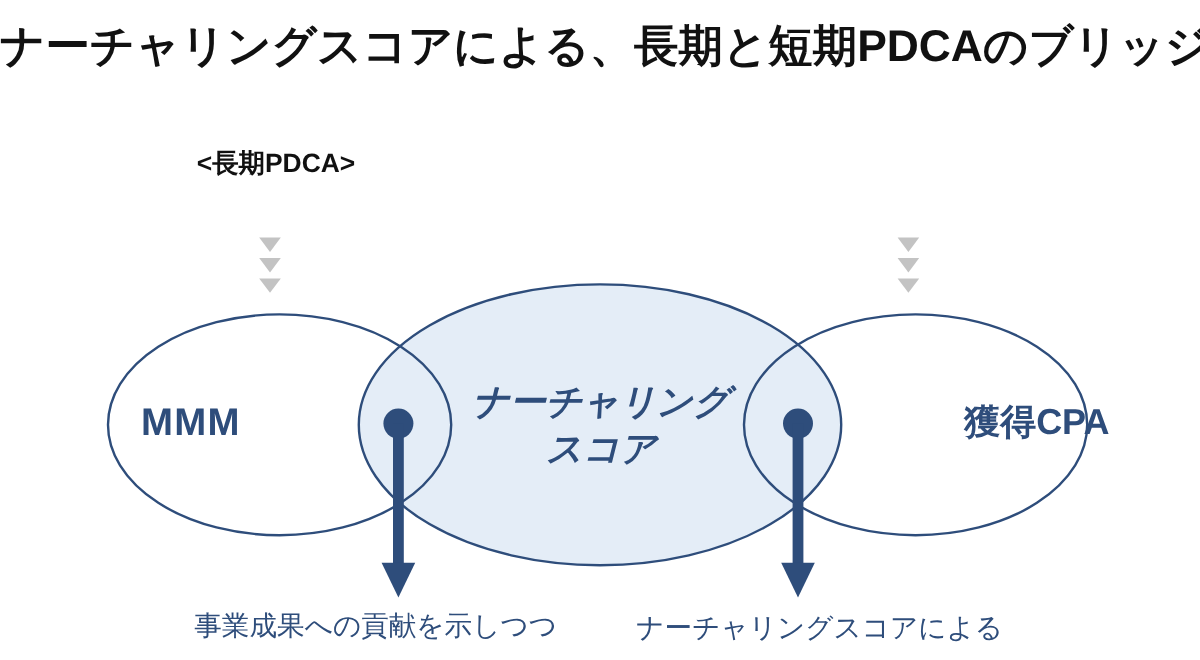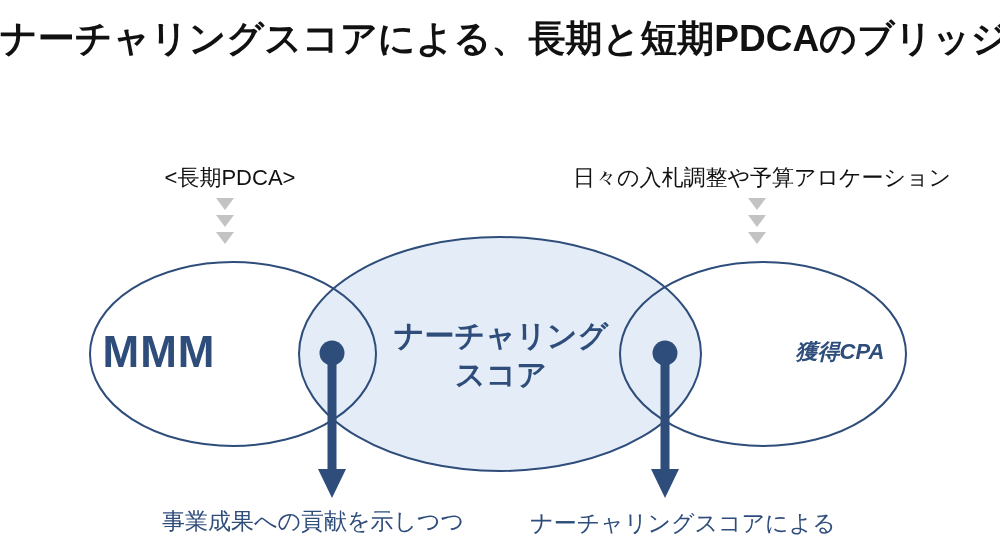--- a/index.html
+++ b/index.html
@@ -19,38 +19,37 @@
   .page-title {
     position: absolute; left: 0; top: 14px; width: 1000px;
     text-align: center;
     font-size: 37px; font-weight: bold; color: var(--ink);
     letter-spacing: 0px; white-space: nowrap;
   }
 
   .top-label {
     position: absolute; top: 120px;
     text-align: left; color: var(--ink);
-    font-size: 22px; font-weight: normal; line-height: 31px;
+    font-size: 22px; font-weight: bold; line-height: 31px;
     white-space: nowrap;
     transform: translateX(-50%);
-    margin-top: 42px;
   }
   .top-label.left  { left: 230px; }
   .top-label.right { left: 762px; }
 
   svg.diagram { position: absolute; left: 0; top: 0; }
 
   .venn-label {
     position: absolute; transform: translate(-50%, -50%);
     color: var(--navy); font-weight: bold; white-space: nowrap;
     text-align: center;
   }
-  .venn-label.mmm    { left: 159px; top: 352px; font-size: 44px; letter-spacing: 1px; }
-  .venn-label.center { left: 501px; top: 355px; font-size: 30px; line-height: 39px; }
-  .venn-label.cpa    { left: 840px; top: 352px; font-size: 22px; font-style: italic; }
+  .venn-label.mmm    { left: 159px; top: 352px; font-size: 32px; letter-spacing: 1px; }
+  .venn-label.center { left: 501px; top: 355px; font-size: 30px; line-height: 39px; font-style: italic; }
+  .venn-label.cpa    { left: 864px; top: 352px; font-size: 30px; }
 
   .outcome {
     position: absolute; transform: translateX(-50%);
     color: var(--navy); font-weight: normal; font-size: 23px;
     white-space: nowrap;
   }
   .outcome.left  { left: 313px; top: 506px; }
   .outcome.right { left: 683px; top: 508px; }
 
   .ellipse-outline { fill: none; stroke: var(--navy); stroke-width: 2; }
@@ -63,21 +62,20 @@
 
 <div class="stage">
 
   <div class="page-title">ナーチャリングスコアによる、長期と短期PDCAのブリッジ</div>
 
   <div class="top-label left">
     <div>&lt;長期PDCA&gt;</div>
   </div>
 
   <div class="top-label right">
-    <div>日々の入札調整や予算アロケーション</div>
   </div>
 
   <svg class="diagram" width="1000" height="550" viewBox="0 0 1000 550">
 
     <g>
       <polygon class="chev" points="216,198 234,198 225,210"></polygon>
       <polygon class="chev" points="216,215 234,215 225,227"></polygon>
       <polygon class="chev" points="216,232 234,232 225,244"></polygon>
     </g>
 

